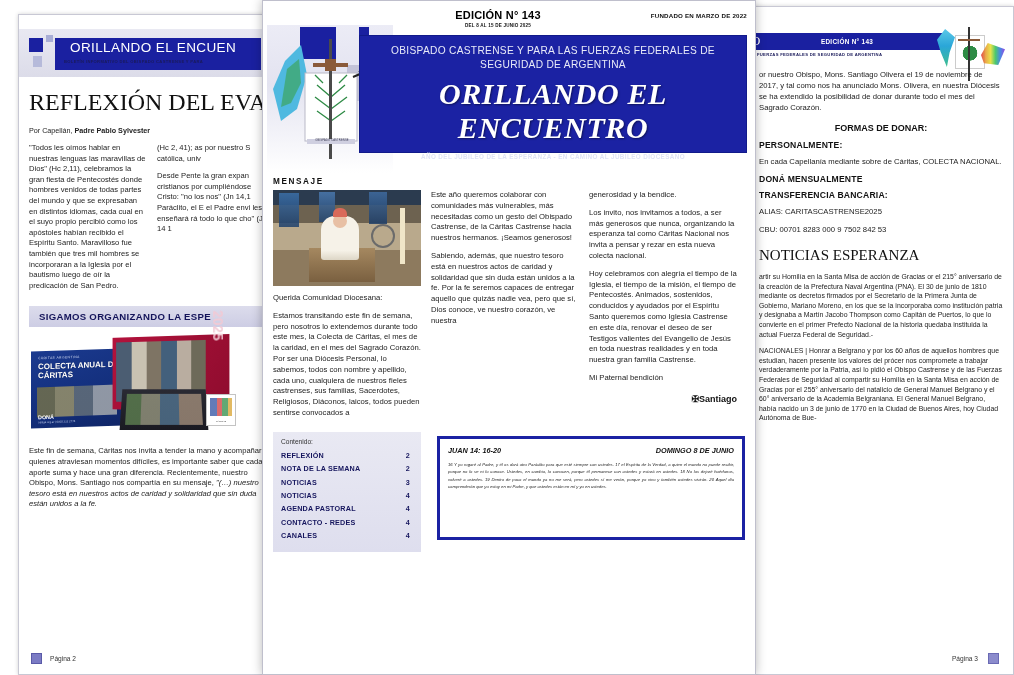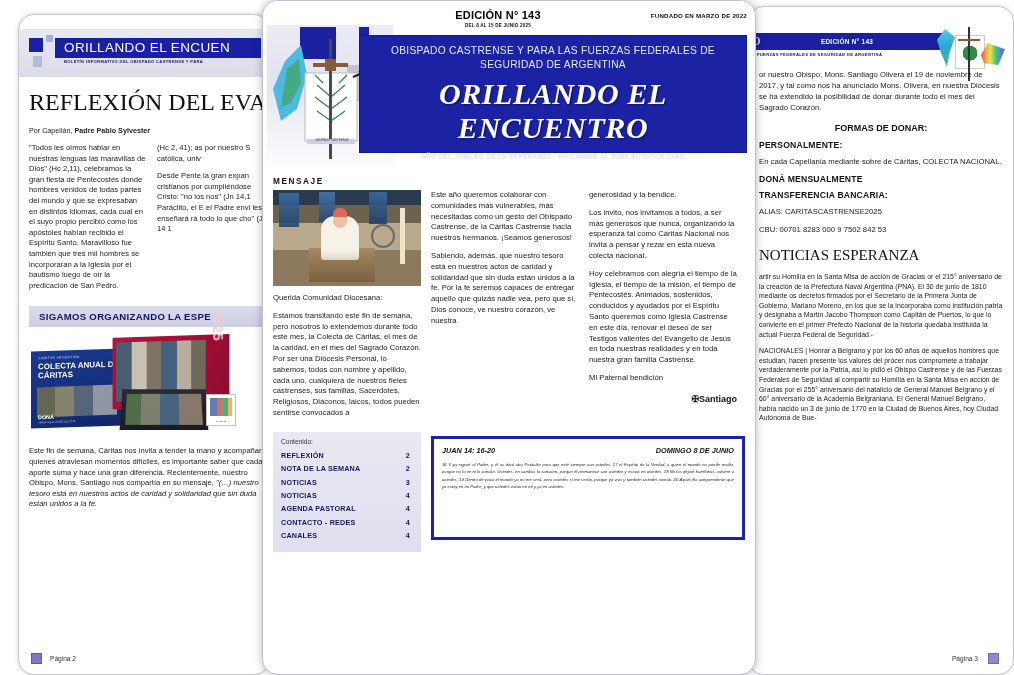--- a/index.html
+++ b/index.html
@@ -14,21 +14,20 @@
     position: relative;
     width: 1014px; height: 675px;
     background: #ffffff;
   }
 
   
   .page {
     position: absolute;
     background: #ffffff;
     overflow: hidden;
-    border-radius: 16px;
   }
   
   #page-left {
     left: 18px; top: 14px; width: 252px; height: 661px;
     border: 1px solid #c8c8d4;
     box-shadow: 0 0 4px rgba(0,0,0,0.18);
   }
   
   #page-center {
     left: 262px; top: 0px; width: 494px; height: 675px;
@@ -45,27 +44,27 @@
 
   
   .lp-header {
     position: relative;
     margin: 14px 0 0 0;
     height: 48px;
     background: linear-gradient(to bottom, #e9e9f2 0%, #dcdce9 100%);
   }
   .lp-hdr-bar {
     position: absolute;
-    left: 36px; top: 9px; right: 8px; height: 20px;
+    left: 36px; top: 9px; right: 8px; height: 32px;
     background: #1a20a0;
     color: #ffffff;
     font-size: 13.5px;
     letter-spacing: 0.4px;
     line-height: 20px;
-    padding-left: 9px;
+    padding-left: 15px;
     white-space: nowrap;
     overflow: hidden;
   }
   .lp-hdr-sub {
     position: absolute;
     left: 45px; top: 30px; right: 0;
     font-size: 4.1px;
     letter-spacing: 0.35px;
     color: #1a1a5a;
     font-weight: bold;
@@ -331,21 +330,21 @@
   }
   .cp-sign {
     text-align: right;
     font-size: 9px;
     font-weight: bold;
     margin-top: 10px;
     color: #111;
   }
 
   
-  .cp-bottom { display: flex; gap: 10px; padding: 6px 10px 0 10px; }
+  .cp-bottom { display: flex; gap: 16px; padding: 6px 10px 0 10px; }
   .cp-toc { width: 148px; background: linear-gradient(180deg,#e9e9f3,#dedeee); padding: 6px 8px 10px 8px; }
   .cp-toc .toc-title { font-size: 6.6px; color: #333; margin-bottom: 4px; }
   .toc-row { display:flex; justify-content: space-between; font-size: 7.2px; font-weight: bold; color: #16165e; padding: 2.2px 0; letter-spacing: .2px; }
   .toc-row .pg { color:#16165e; padding-right: 3px;}
 
   .cp-evang { flex: 1; }
   .cp-evang-title {
     font-family: "Liberation Serif", serif;
     font-size: 22px;
     color: #1a20a0;

